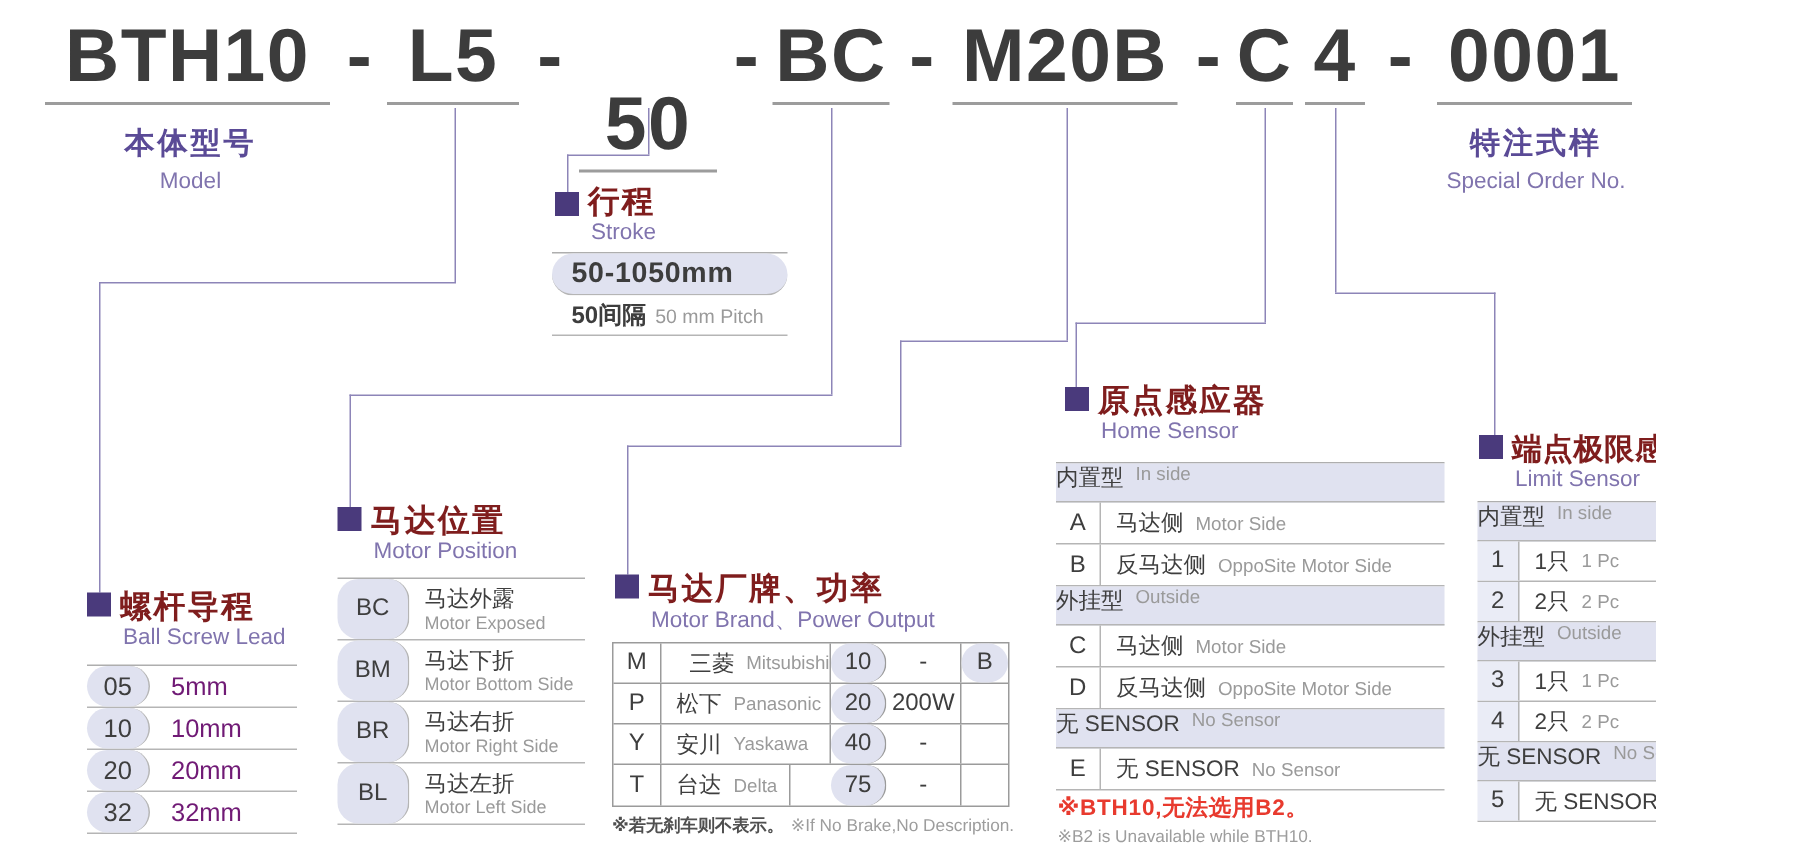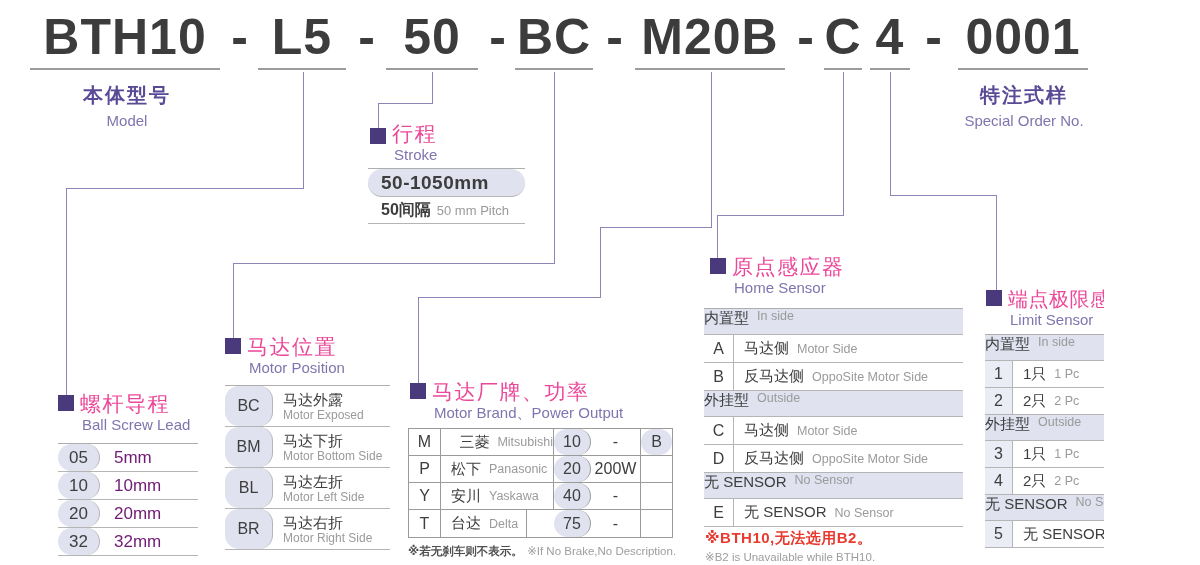--- a/index.html
+++ b/index.html
@@ -10,21 +10,21 @@
   
   .seg { position:absolute; top:8px; height:62px; line-height:58px; text-align:center;
          font-size:50px; font-weight:600; color:#3c3c3c; letter-spacing:1px; white-space:nowrap; }
   .seg.u { border-bottom:2px solid #9c9c9c; }
 
   
   .cl { position:absolute; background:#8d85b8; }
   .sq { position:absolute; width:16px; height:16px; background:#4a3a7c; }
 
   
-  .zh-title { position:absolute; font-size:21px; font-weight:normal; color:#ec4899; letter-spacing:1.5px; white-space:nowrap; }
+  .zh-title { position:absolute; font-size:21px; font-weight:bold; color:#7f1d1d; letter-spacing:1.5px; white-space:nowrap; }
   .zh-title.small { font-size:20px; letter-spacing:0.5px; }
   .en-title { position:absolute; font-size:15px; color:#8074ae; white-space:nowrap; }
   .center-label { position:absolute; text-align:center; }
   .center-label .zh { display:block; font-size:20px; font-weight:bold; color:#5a4a96; letter-spacing:2px; }
   .center-label .en { display:block; font-size:15px; color:#8074ae; margin-top:3px; }
 
   
   .tbl { position:absolute; border-top:1px solid #aeaeae; }
   .r { display:flex; border-bottom:1px solid #b5b5b5; align-items:stretch; }
   .c { display:flex; align-items:center; }
@@ -68,21 +68,21 @@
 </style>
 </head>
 <body>
 
 <div id="stage">
 
   <span class="seg u" style="left:30px;width:190px;">BTH10</span>
   <span class="seg" style="left:222px;width:36px;">-</span>
   <span class="seg u" style="left:258px;width:88px;">L5</span>
   <span class="seg" style="left:348px;width:38px;">-</span>
-  <span class="seg u" style="left:386px;width:92px;">50</span>
+  <span class="seg u" style="left:386px;width:92px;margin-top:45px;">50</span>
   <span class="seg" style="left:480px;width:36px;">-</span>
   <span class="seg u" style="left:515px;width:78px;">BC</span>
   <span class="seg" style="left:595px;width:40px;">-</span>
   <span class="seg u" style="left:635px;width:150px;">M20B</span>
   <span class="seg" style="left:787px;width:38px;">-</span>
   <span class="seg u" style="left:824px;width:38px;">C</span>
   <span class="seg u" style="left:870px;width:40px;">4</span>
   <span class="seg" style="left:912px;width:44px;">-</span>
   <span class="seg u" style="left:958px;width:130px;">0001</span>
 
@@ -170,33 +170,33 @@
       </div>
     </div>
     <div class="r" style="height:41px;">
       <div class="c codec lav" style="width:48px;">BM</div>
       <div class="c stackcell" style="flex:1;">
         <span class="mp-zh">马达下折</span>
         <span class="mp-en">Motor Bottom Side</span>
       </div>
     </div>
     <div class="r" style="height:41px;">
+      <div class="c codec lav" style="width:48px;">BR</div>
+      <div class="c stackcell" style="flex:1;">
+        <span class="mp-zh">马达右折</span>
+        <span class="mp-en">Motor Right Side</span>
+      </div>
+    </div>
+    <div class="r" style="height:41px;">
       <div class="c codec lav" style="width:48px;">BL</div>
       <div class="c stackcell" style="flex:1;">
         <span class="mp-zh">马达左折</span>
         <span class="mp-en">Motor Left Side</span>
       </div>
     </div>
-    <div class="r" style="height:41px;">
-      <div class="c codec lav" style="width:48px;">BR</div>
-      <div class="c stackcell" style="flex:1;">
-        <span class="mp-zh">马达右折</span>
-        <span class="mp-en">Motor Right Side</span>
-      </div>
-    </div>
   </div>
 
   <div class="sq" style="left:410px;top:383px;"></div>
   <div class="zh-title" style="left:432px;top:378px;">马达厂牌、功率</div>
   <div class="en-title" style="left:434px;top:404px;">Motor Brand、Power Output</div>
   <div class="tbl grid" style="left:408px;top:428px;width:265px;">
     <div class="r" style="height:27px;">
       <div class="c ctr b16" style="width:32px;">M</div>
       <div class="c valpad" style="flex:1;justify-content:flex-end;">
         <span class="zh15">三菱</span>

